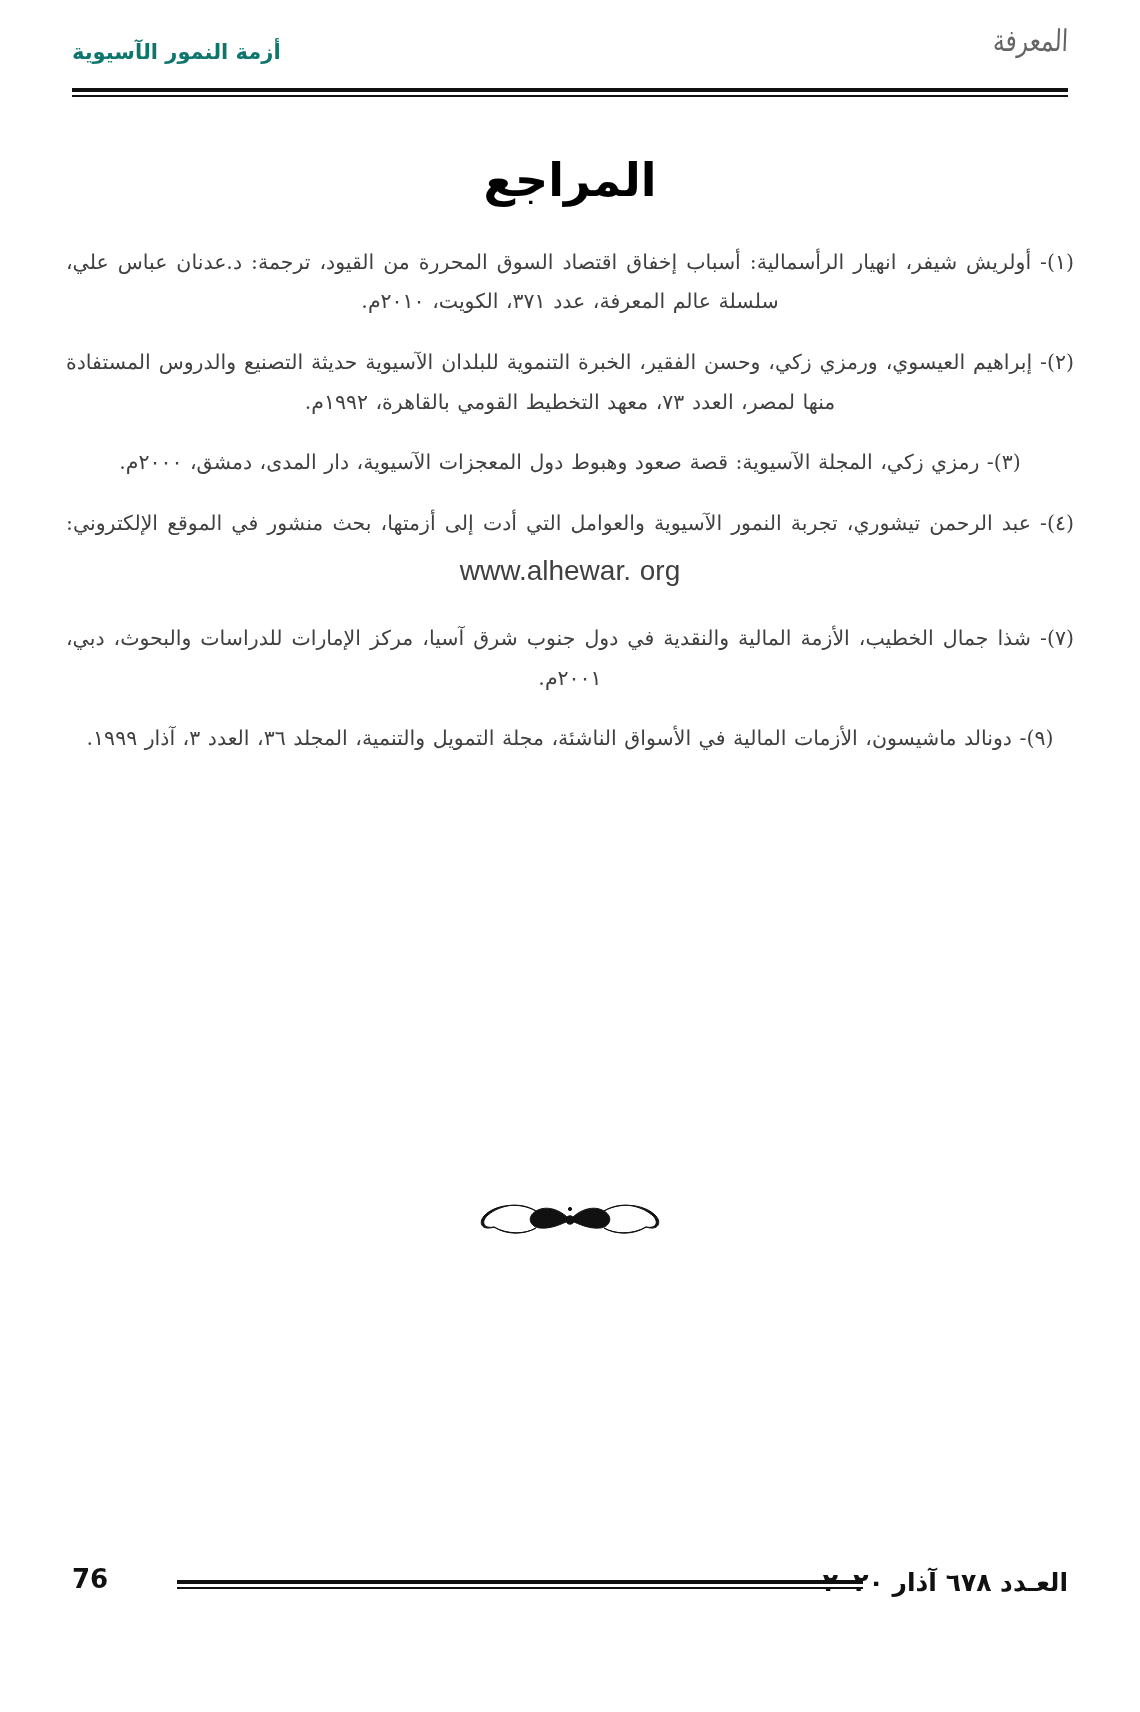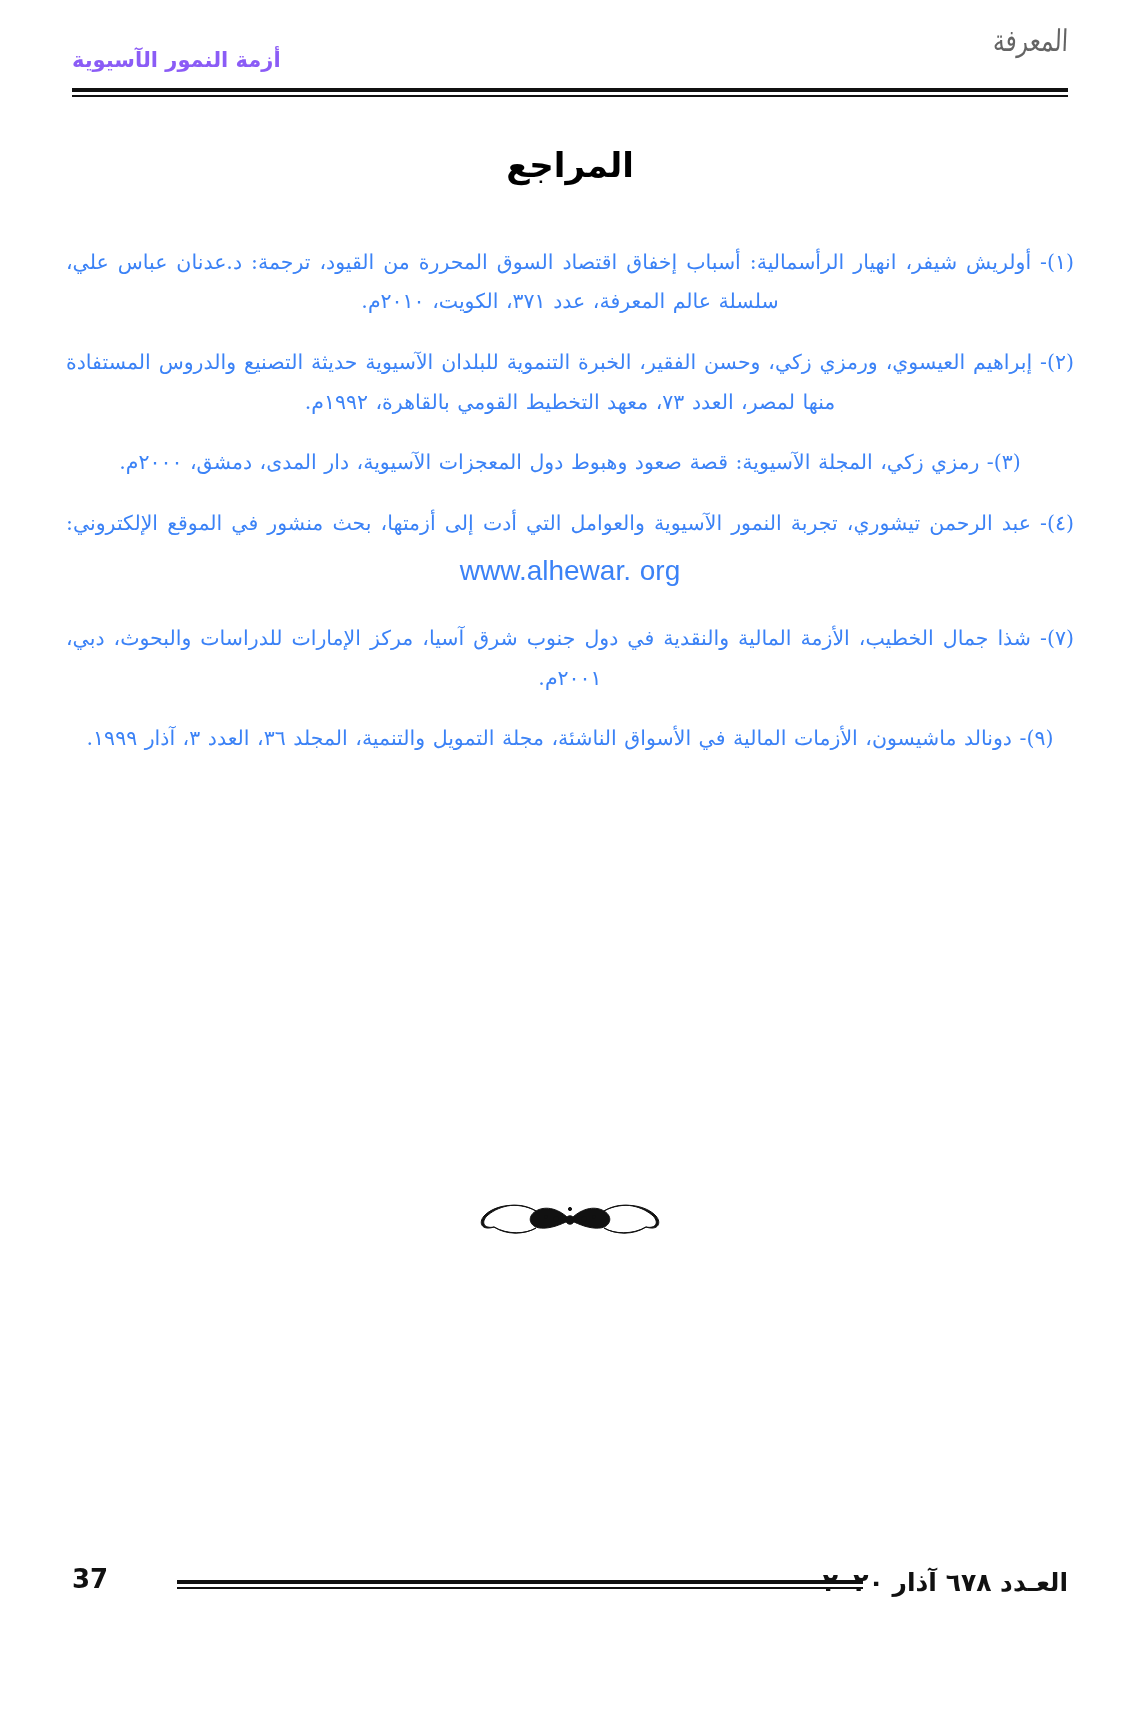--- a/index.html
+++ b/index.html
@@ -25,26 +25,26 @@
   
   .header {
     position: absolute;
     top: 30px;
     left: 72px;
     right: 72px;
     height: 72px;
   }
   .running-head {
     position: absolute;
-    top: 18px;
+    top: 10px;
     left: 0;
     font-family: "DejaVu Sans", "Liberation Sans", sans-serif;
     font-size: 21px;
     font-weight: bold;
-    color: #8b5cf6;
+    color: #0f766e;
     direction: rtl;
     letter-spacing: -0.5px;
   }
   .masthead {
     position: absolute;
     top: -4px;
     right: 0;
     width: 150px;
     height: 58px;
     direction: rtl;
@@ -74,21 +74,21 @@
   .rule-thin { height: 2px; background: #111; }
 
   
   .doc-title {
     position: absolute;
     top: 122px;
     left: 0;
     right: 0;
     text-align: center;
     font-family: "DejaVu Sans", "Liberation Sans", sans-serif;
-    font-size: 34px;
+    font-size: 46px;
     font-weight: bold;
     color: #000;
     direction: rtl;
     letter-spacing: -1px;
   }
 
   
   .refs {
     position: absolute;
     top: 222px;
@@ -96,21 +96,21 @@
     right: 66px;
     direction: rtl;
   }
   .ref {
     font-family: "DejaVu Serif", "Liberation Serif", serif;
     font-size: 20.5px;
     line-height: 1.95;
     text-align: justify;
     text-align-last: center;
     margin-bottom: 5px;
-    color: #3b82f6;
+    color: #404040;
     direction: rtl;
     word-spacing: 1px;
   }
   .ref .latin {
     font-family: Liberation Sans, sans-serif;
     direction: ltr;
     unicode-bidi: embed;
     font-size: 28px;
   }
 
@@ -235,16 +235,16 @@
     </svg>
   </div>
 
   <div class="footer">
     <div class="footer-issue">العـدد ٦٧٨ آذار ٢٠٢٠</div>
     <div class="footer-rules">
       <div class="rule-thick"></div>
       <div class="rule-gap"></div>
       <div class="rule-thin"></div>
     </div>
-    <div class="footer-page">37</div>
+    <div class="footer-page">76</div>
   </div>
 
 </div>
 
 </body></html>

